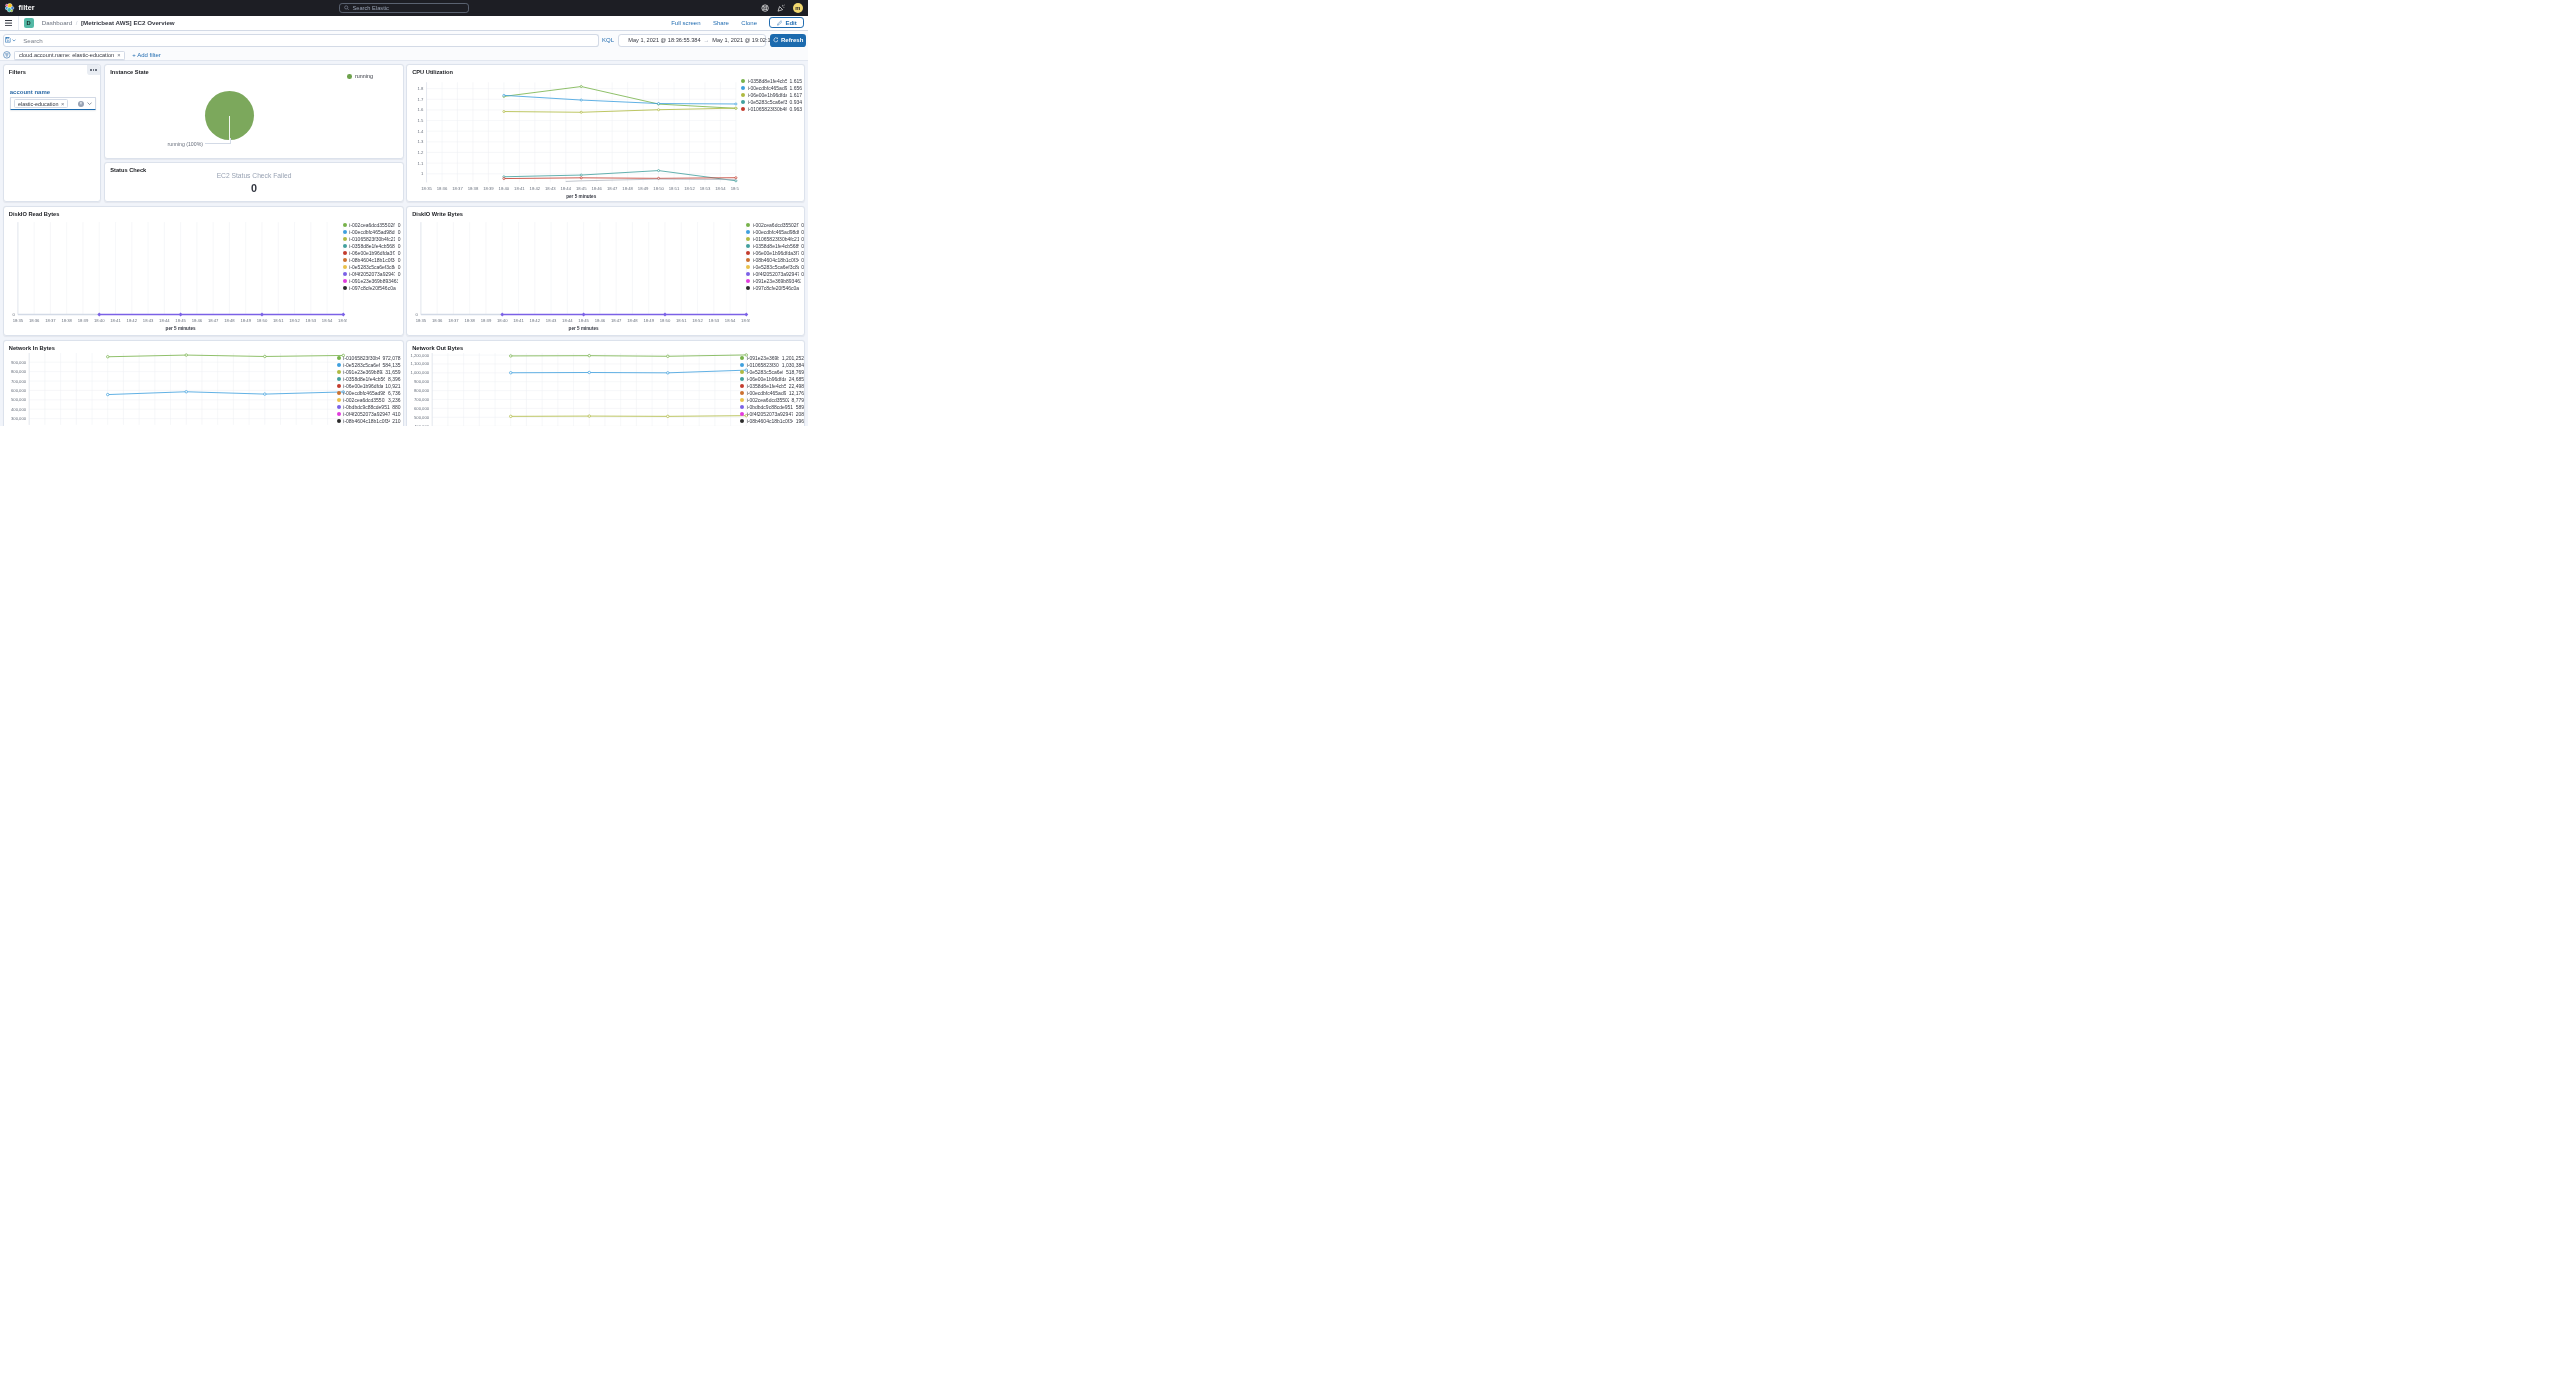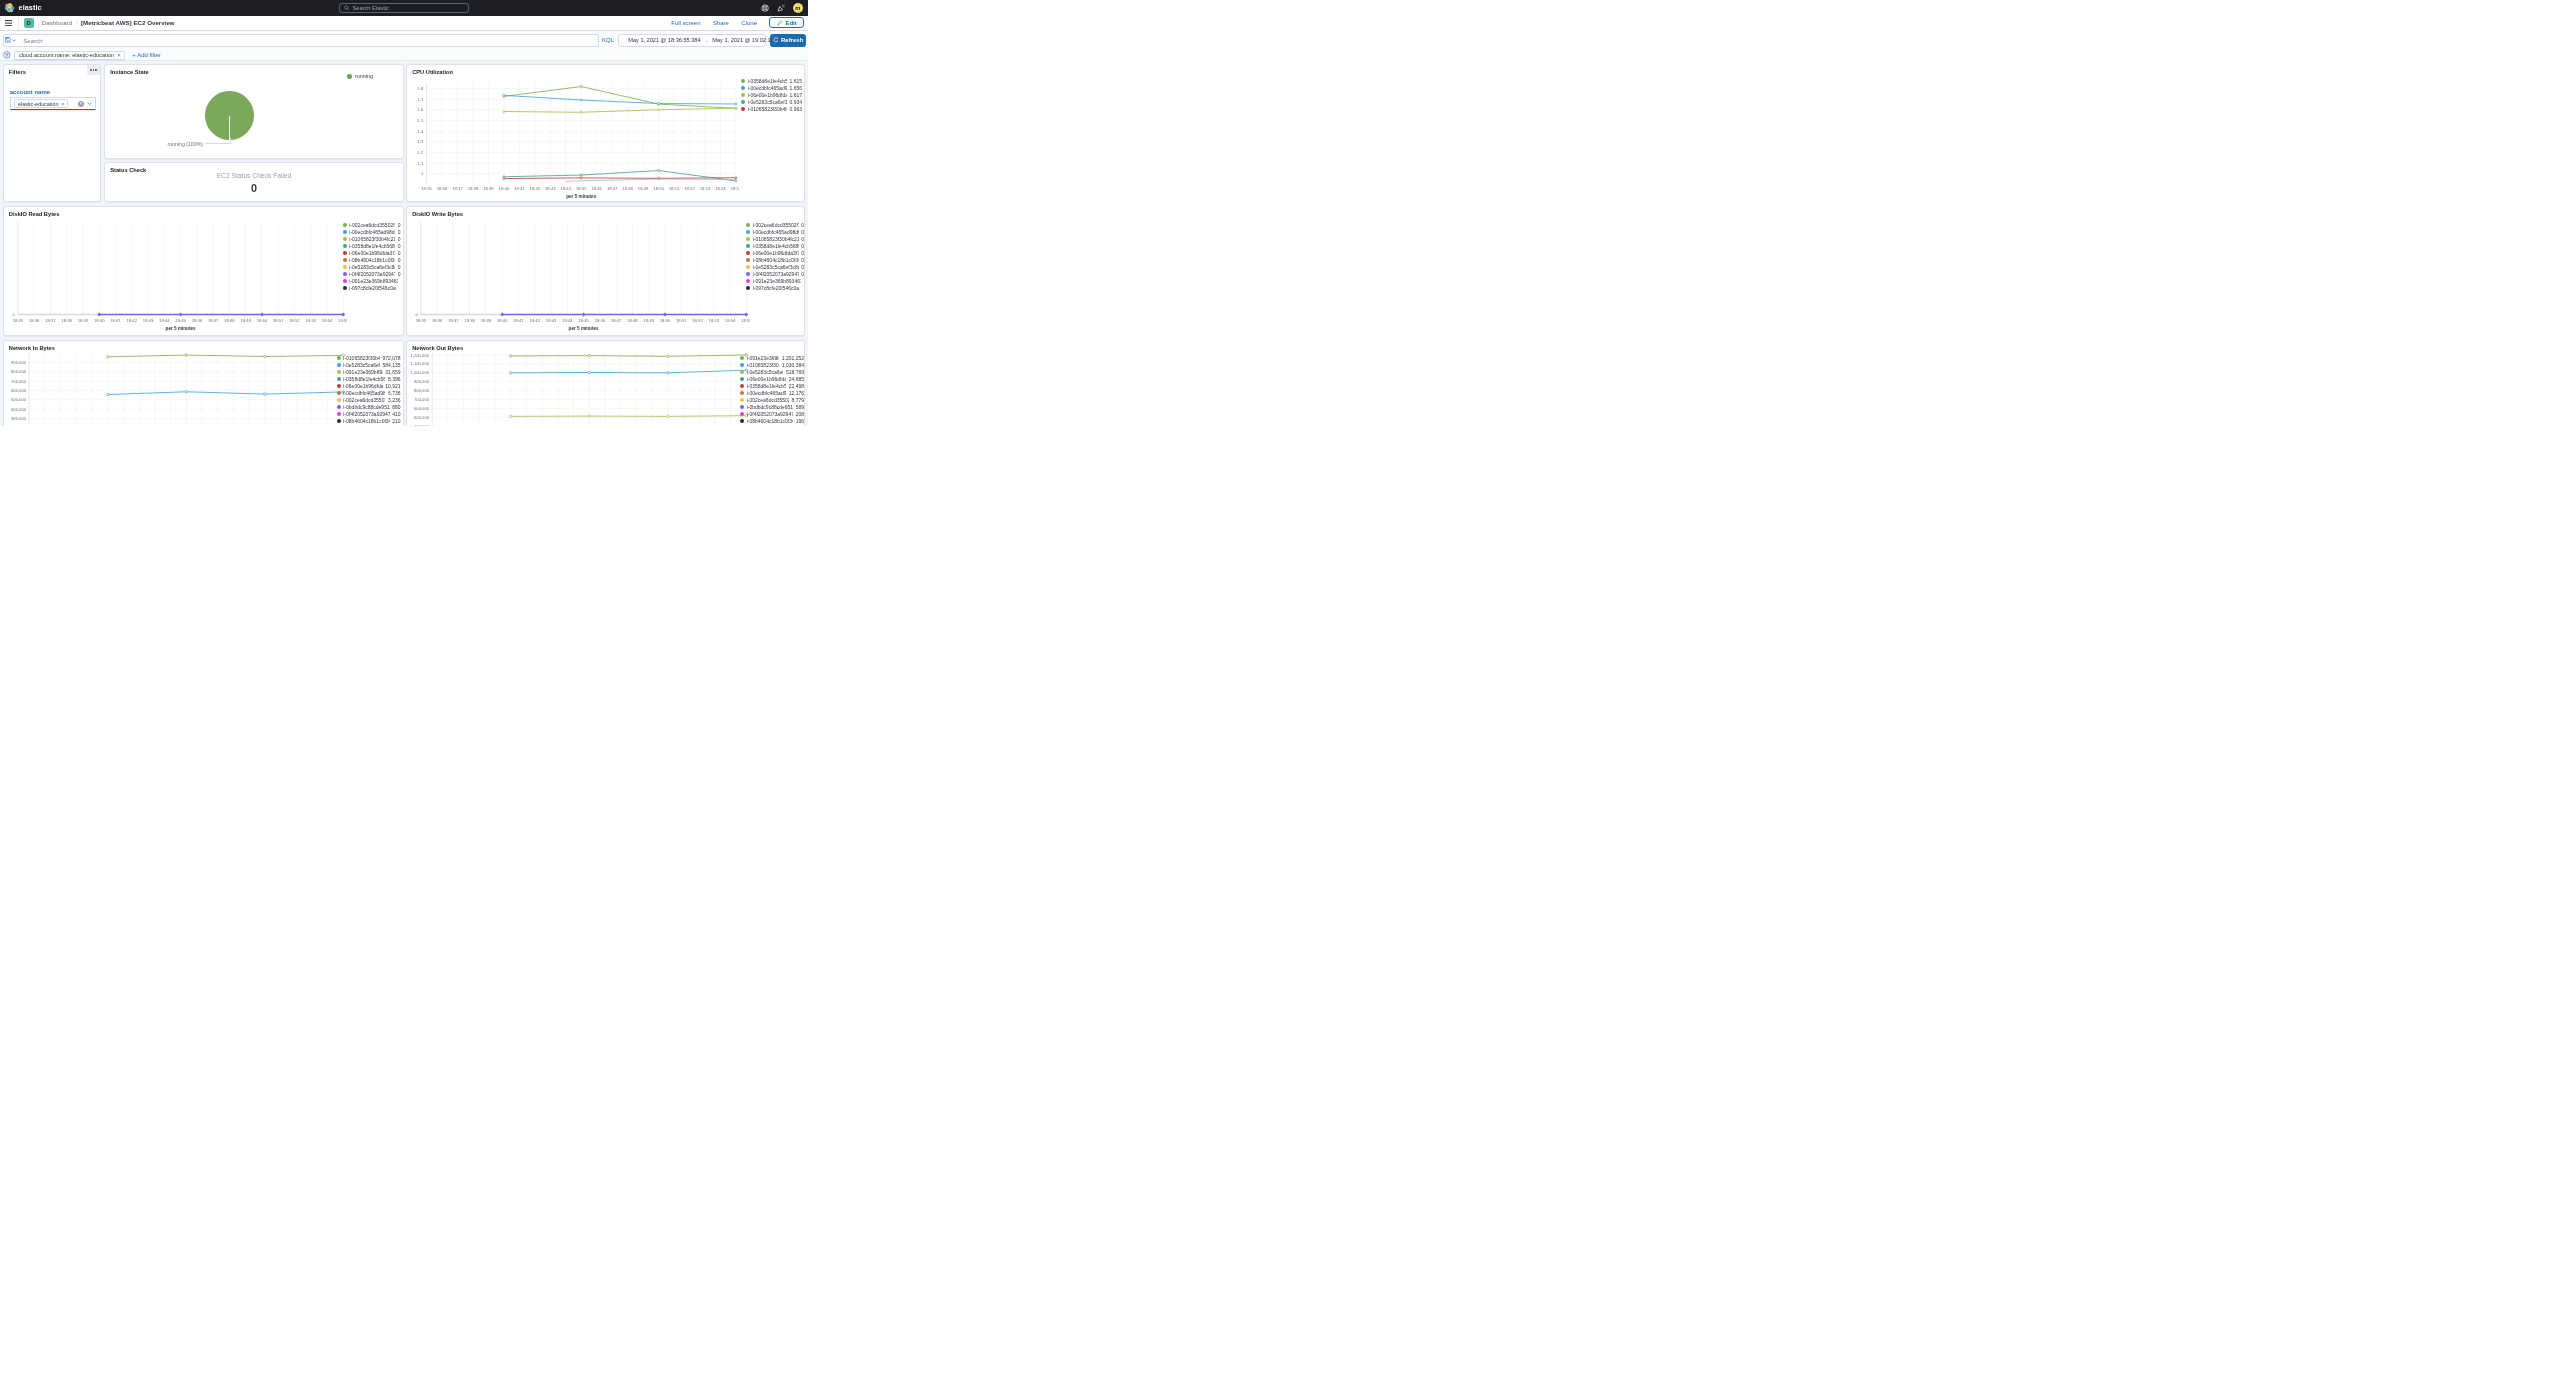--- a/index.html
+++ b/index.html
@@ -107,21 +107,21 @@
   <div class="topbar">
     <div class="brand">
       <svg width="10.3" height="10.3" viewBox="0 0 26 26">
         <circle cx="12" cy="7" r="6" fill="#FEC514" stroke="#fff" stroke-width="1.2"></circle>
         <circle cx="4.5" cy="6" r="3" fill="#F04E98" stroke="#fff" stroke-width="1.2"></circle>
         <circle cx="4.5" cy="13" r="3.8" fill="#3B9FE8" stroke="#fff" stroke-width="1.2"></circle>
         <circle cx="11" cy="17" r="5.5" fill="#49BFB3" stroke="#fff" stroke-width="1.2"></circle>
         <circle cx="18.5" cy="12.5" r="3.8" fill="#3B7FD0" stroke="#fff" stroke-width="1.2"></circle>
         <circle cx="17" cy="19.5" r="2.6" fill="#93C90E" stroke="#fff" stroke-width="1.2"></circle>
       </svg>
-      <span class="brand-name">elastic</span>
+      <span class="brand-name">filter</span>
     </div>
     <div class="global-search">
       <svg width="5.7" height="5.7" viewBox="0 0 12 12">
         <circle cx="5" cy="5" r="3.6" fill="none" stroke="#98A2B3" stroke-width="1.2"></circle>
         <line x1="7.8" y1="7.8" x2="11" y2="11" stroke="#98A2B3" stroke-width="1.2"></line>
       </svg>
       <input type="text" placeholder="Search Elastic" style="">
     </div>
     <div class="topbar-right">
       <svg width="8.2" height="8.2" viewBox="0 0 16 16">

